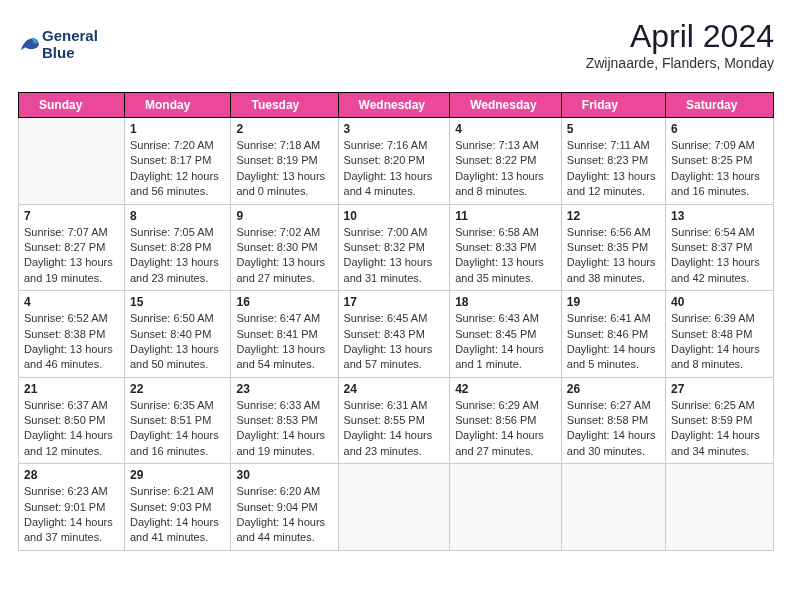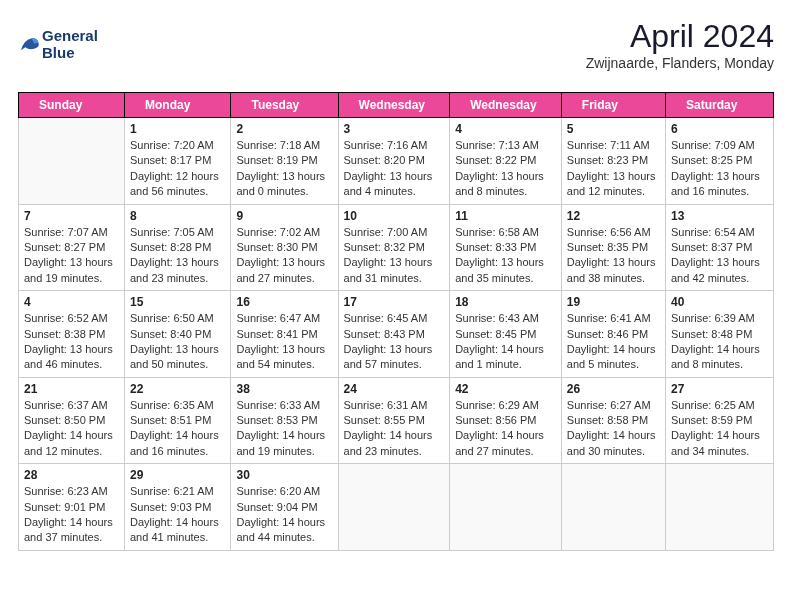--- a/index.html
+++ b/index.html
@@ -204,21 +204,21 @@
         <tr>
           <td>
             <div class="day-number">21</div>
             <div class="day-info">Sunrise: 6:37 AM<br>Sunset: 8:50 PM<br>Daylight: 14 hours<br>and 12 minutes.</div>
           </td>
           <td>
             <div class="day-number">22</div>
             <div class="day-info">Sunrise: 6:35 AM<br>Sunset: 8:51 PM<br>Daylight: 14 hours<br>and 16 minutes.</div>
           </td>
           <td>
-            <div class="day-number">38</div>
+            <div class="day-number">23</div>
             <div class="day-info">Sunrise: 6:33 AM<br>Sunset: 8:53 PM<br>Daylight: 14 hours<br>and 19 minutes.</div>
           </td>
           <td>
             <div class="day-number">24</div>
             <div class="day-info">Sunrise: 6:31 AM<br>Sunset: 8:55 PM<br>Daylight: 14 hours<br>and 23 minutes.</div>
           </td>
           <td>
             <div class="day-number">42</div>
             <div class="day-info">Sunrise: 6:29 AM<br>Sunset: 8:56 PM<br>Daylight: 14 hours<br>and 27 minutes.</div>
           </td>

